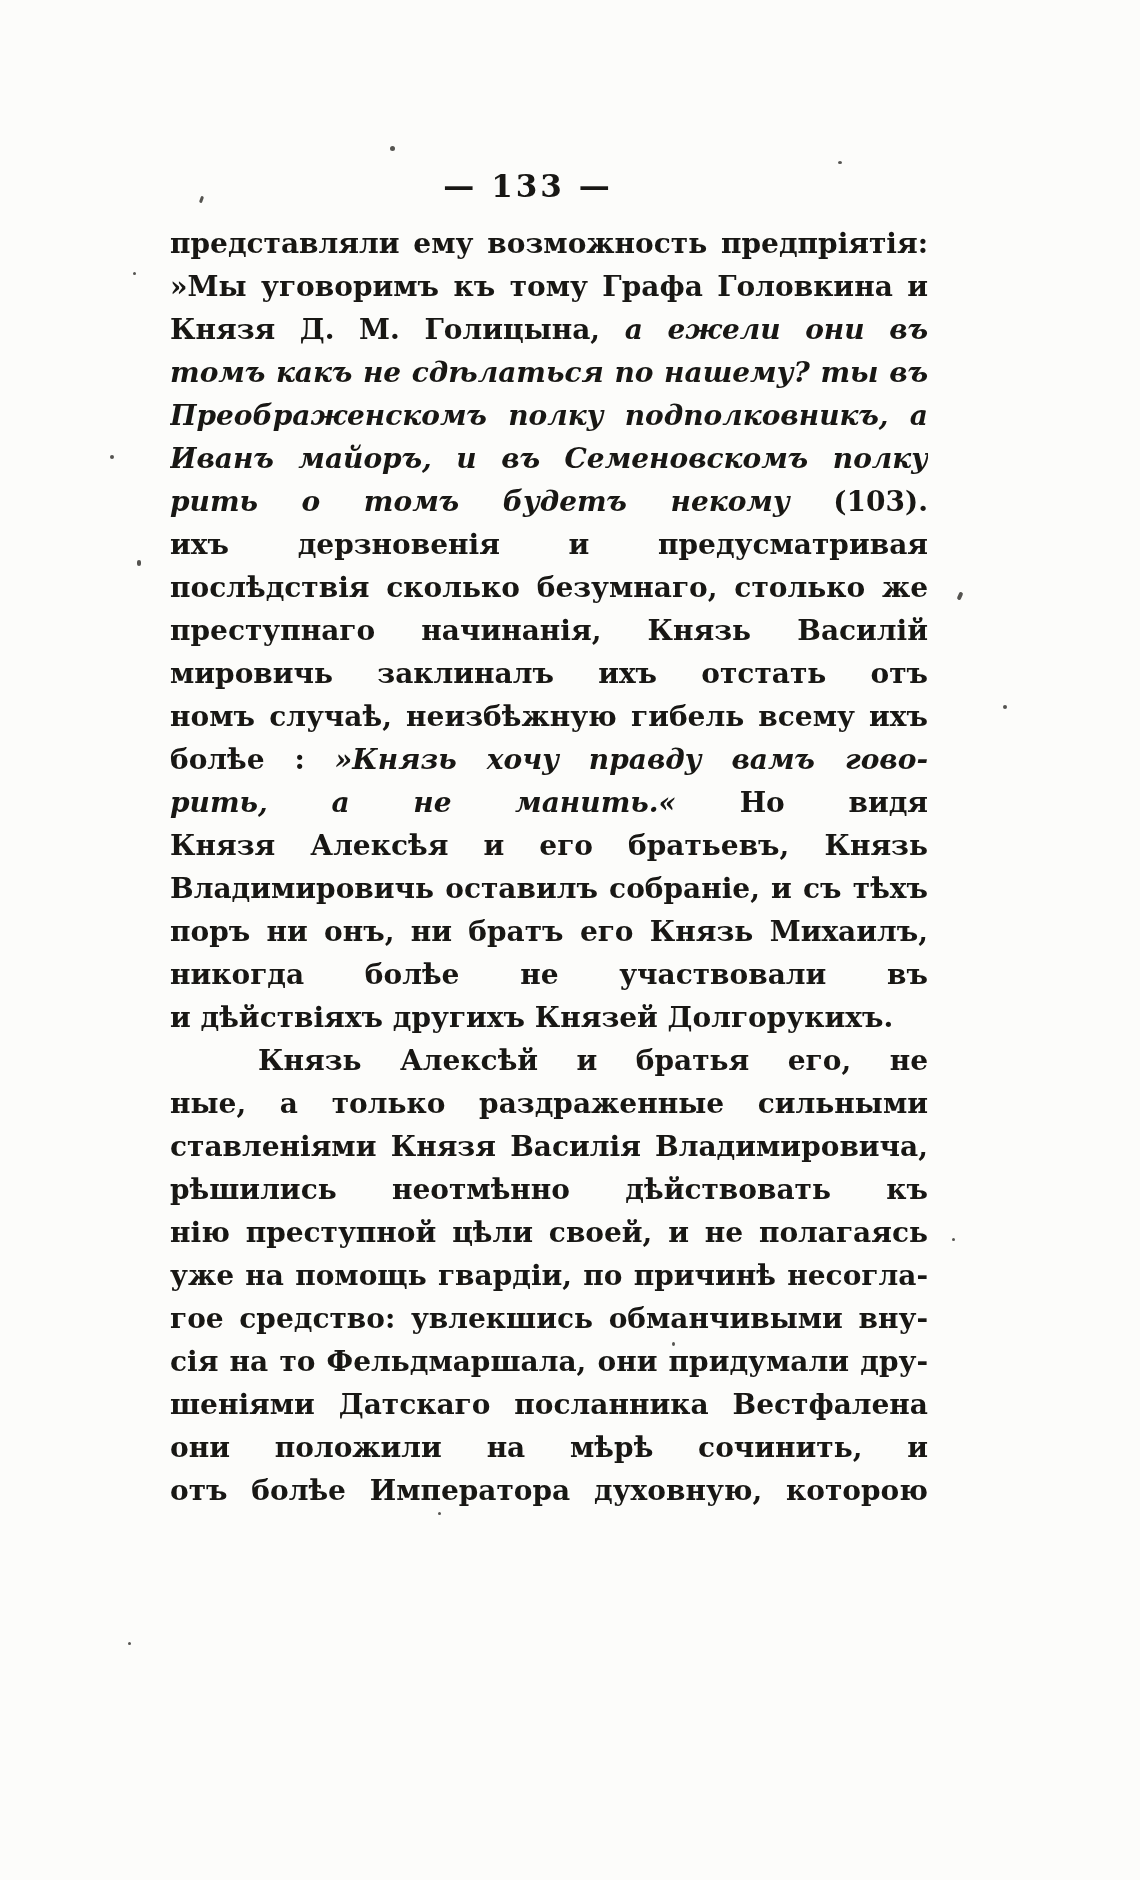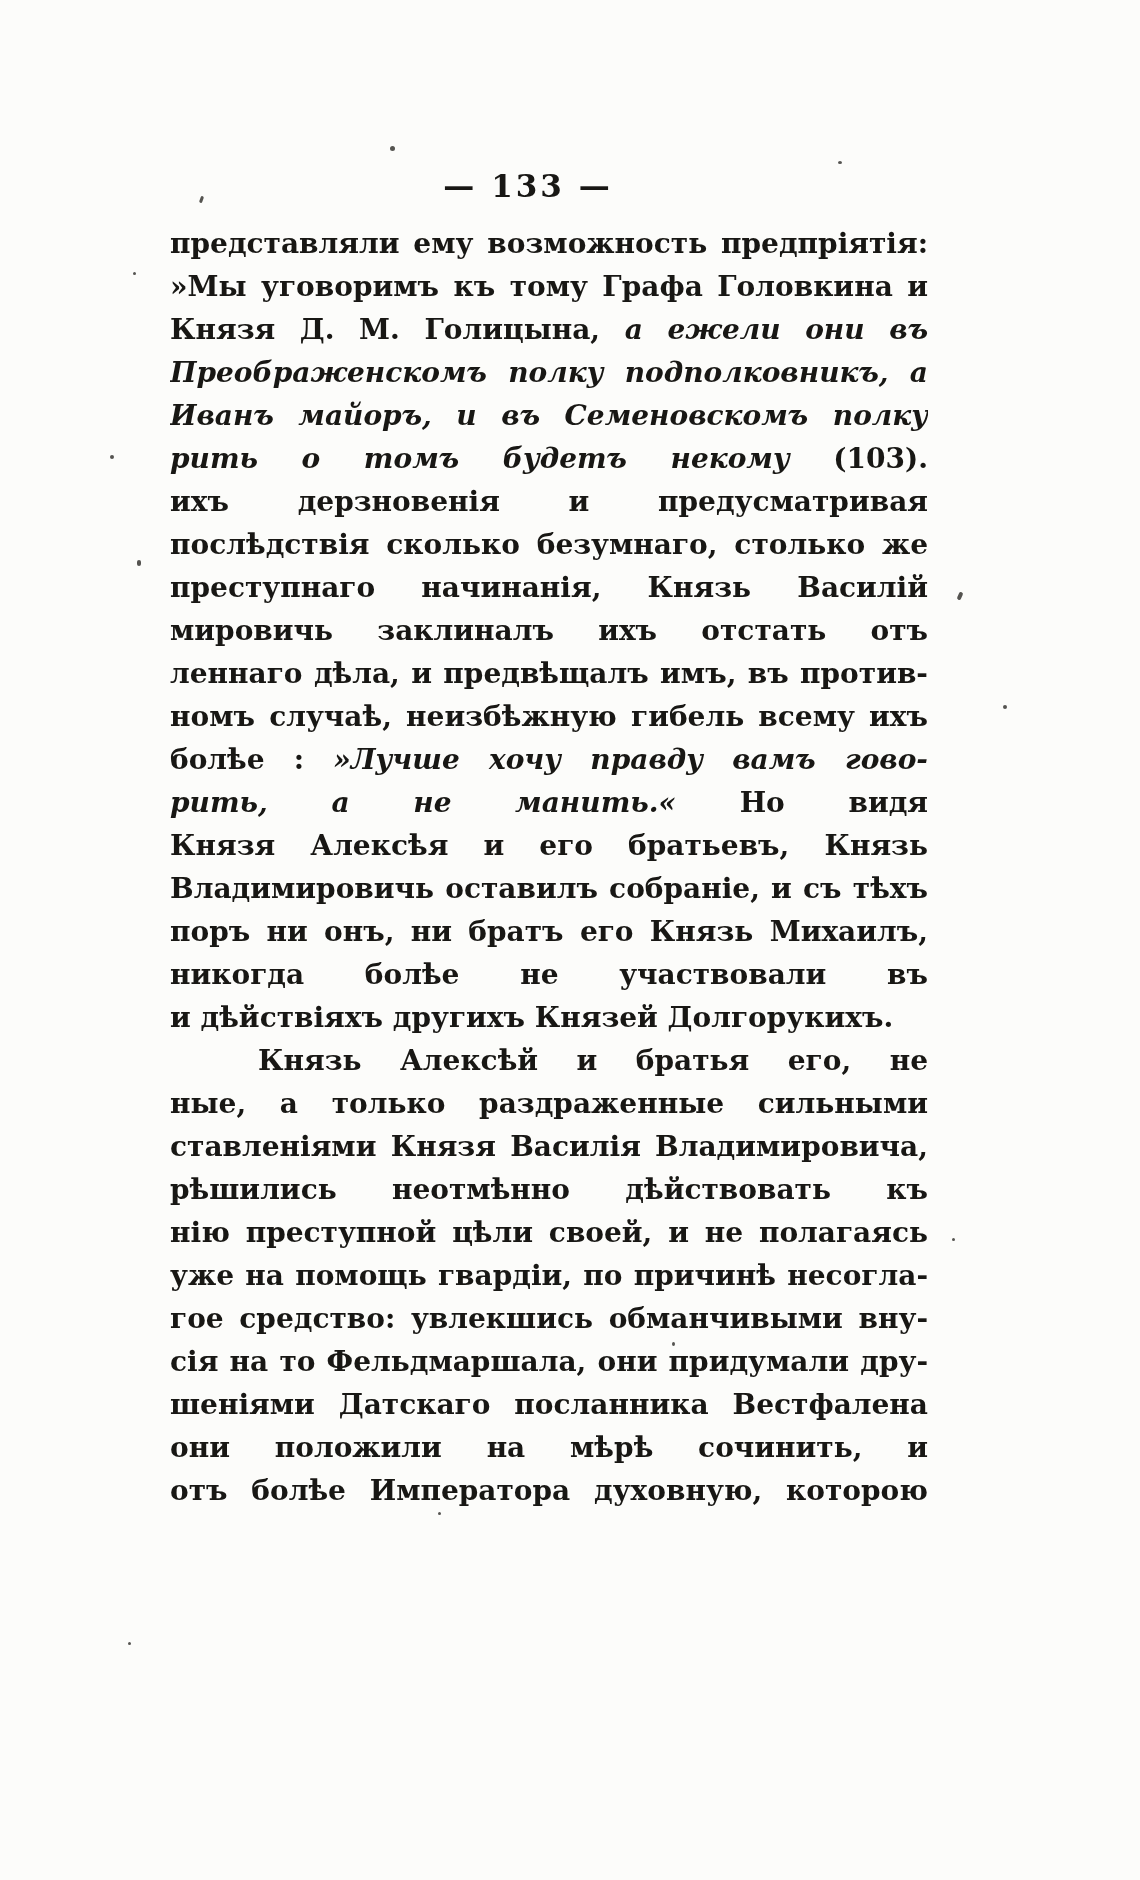--- a/index.html
+++ b/index.html
@@ -56,30 +56,30 @@
 </style>
 </head>
 <body>
 
 <div class="page-number">— 133 —</div>
 
 <div class="text-block">
   <div class="line"><span class="rm">представляли ему возможность предпріятія:</span></div>
   <div class="line"><span class="rm">»Мы уговоримъ къ тому Графа Головкина и</span></div>
   <div class="line"><span class="rm">Князя Д. М. Голицына, </span><span class="it">а ежели они въ томъ</span></div>
+  <div class="line"><span class="it">томъ какъ не сдѣлаться по нашему? ты въ</span></div>
   <div class="line"><span class="it">Преображенскомъ полку подполковникъ, а Князь</span></div>
   <div class="line"><span class="it">Иванъ майоръ, и въ Семеновскомъ полку спо-</span></div>
   <div class="line"><span class="it">рить о томъ будетъ некому </span><span class="rm">(103). Ужасаясь</span></div>
   <div class="line"><span class="rm">ихъ дерзновенія и предусматривая гибельныя</span></div>
   <div class="line"><span class="rm">послѣдствія сколько безумнаго, столько же и</span></div>
   <div class="line"><span class="rm">преступнаго начинанія, Князь Василій Влади-</span></div>
   <div class="line"><span class="rm">мировичь заклиналъ ихъ отстать отъ замыш-</span></div>
-  <div class="line"><span class="rm">леннаго дѣла, и предвѣщалъ имъ, въ против-</span></div>
   <div class="line"><span class="rm">номъ случаѣ, неизбѣжную гибель всему ихъ</span></div>
-  <div class="line"><span class="rm">болѣе : </span><span class="it">»Лучше хочу правду вамъ гово-</span></div>
+  <div class="line"><span class="rm">болѣе : </span><span class="it">»Князь хочу правду вамъ гово-</span></div>
   <div class="line"><span class="it">рить, а не манить.« </span><span class="rm">Но видя непреклонность</span></div>
   <div class="line"><span class="rm">Князя Алексѣя и его братьевъ, Князь Василій</span></div>
   <div class="line"><span class="rm">Владимировичь оставилъ собраніе, и съ тѣхъ</span></div>
   <div class="line"><span class="rm">поръ ни онъ, ни братъ его Князь Михаилъ,</span></div>
   <div class="line"><span class="rm">никогда болѣе не участвовали въ совѣщаніяхъ</span></div>
   <div class="line para-end"><span class="rm">и дѣйствіяхъ другихъ Князей Долгорукихъ.</span></div>
   <div class="line indent"><span class="rm">Князь Алексѣй и братья его, не убѣжден-</span></div>
   <div class="line"><span class="rm">ные, а только раздраженные сильными пред-</span></div>
   <div class="line"><span class="rm">ставленіями Князя Василія Владимировича,</span></div>
   <div class="line"><span class="rm">рѣшились неотмѣнно дѣйствовать къ достиже-</span></div>

